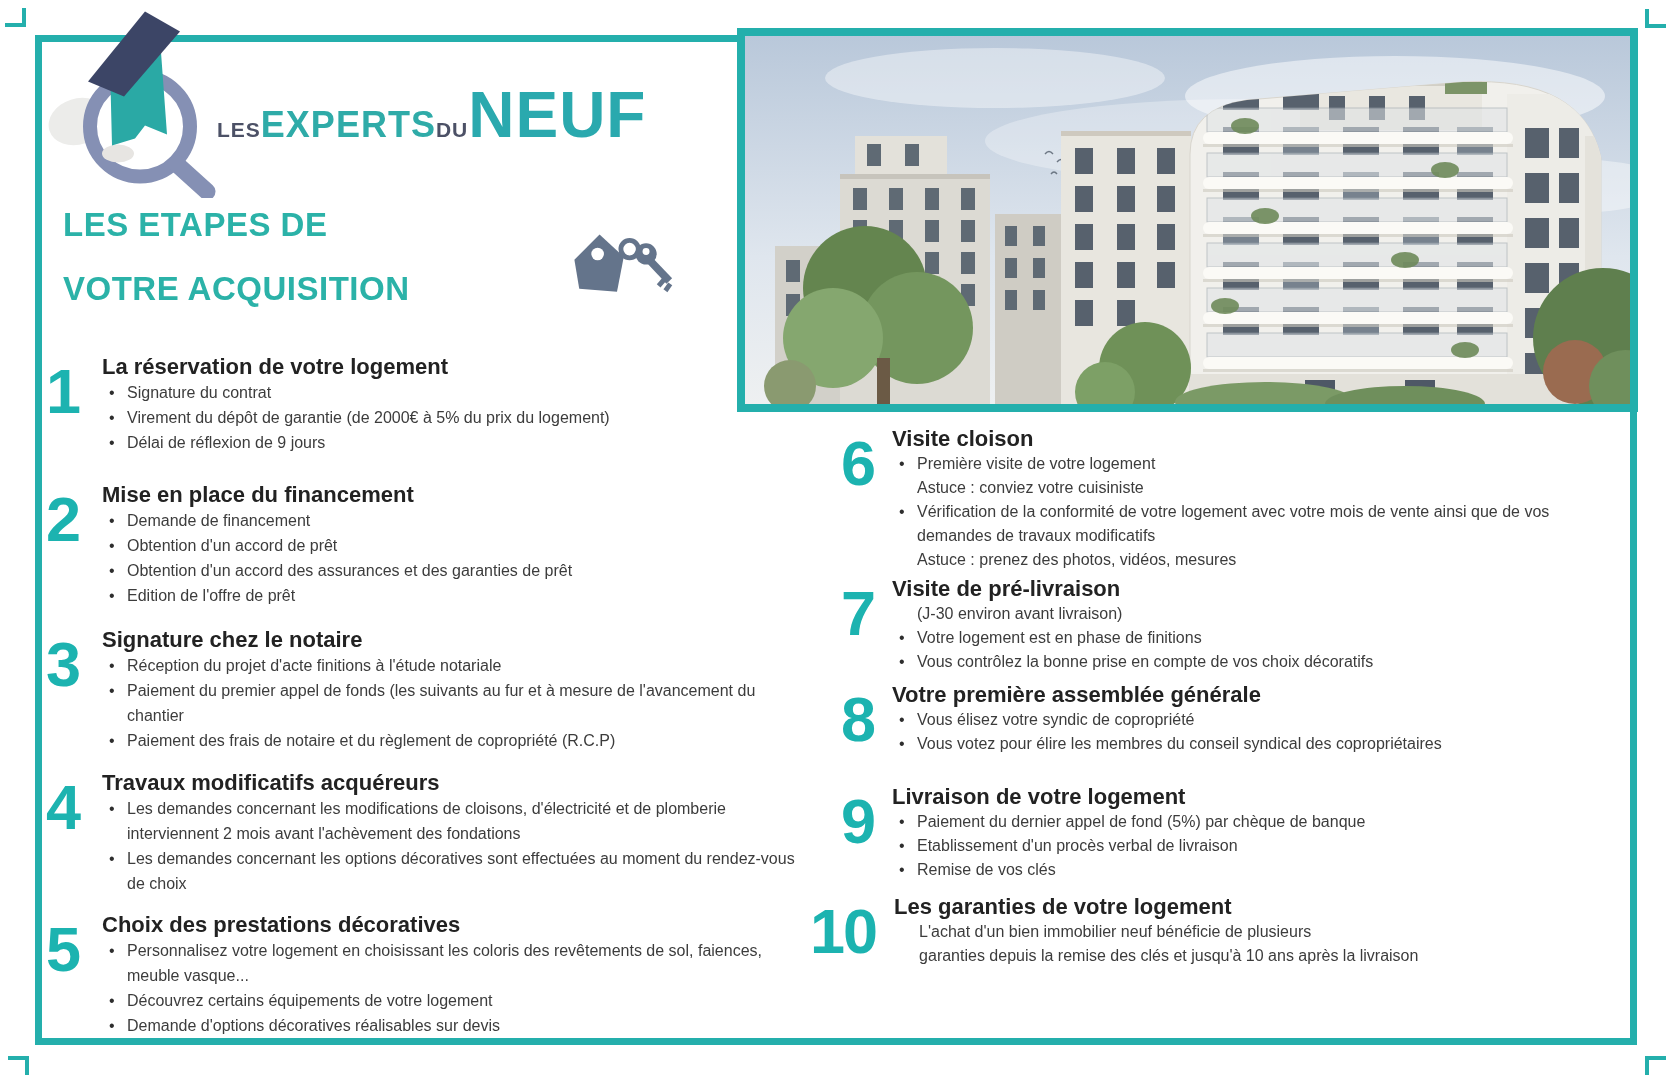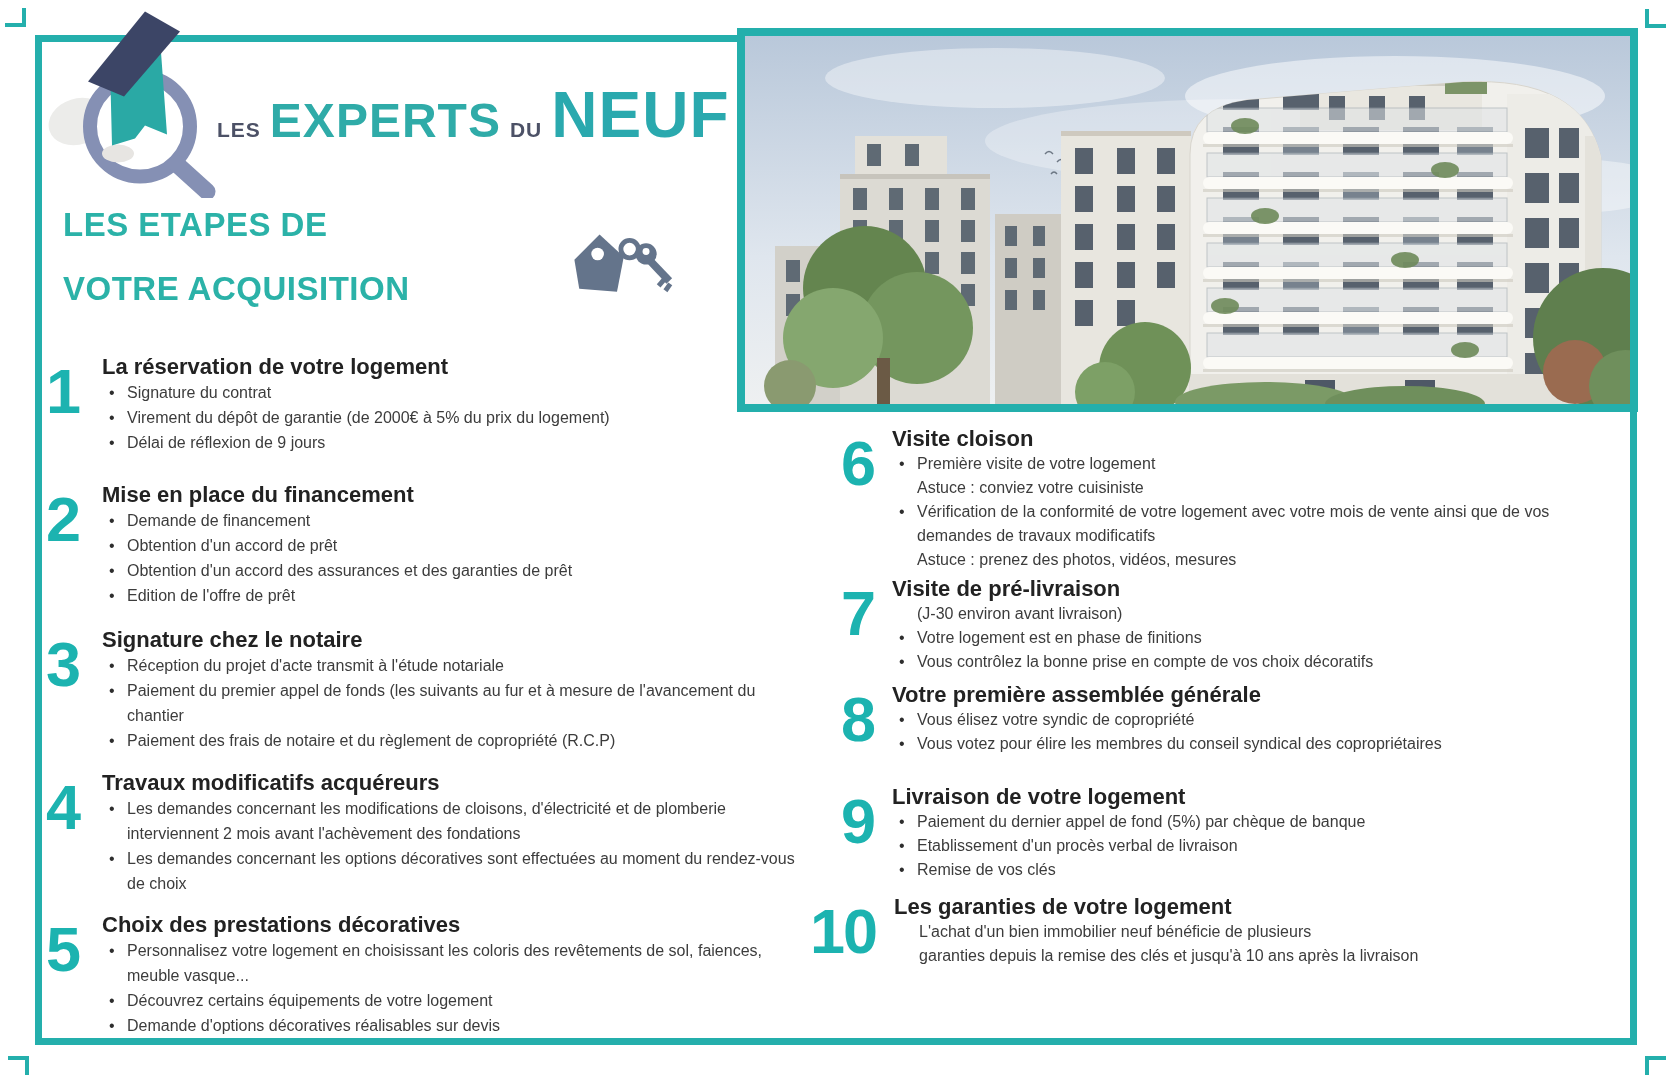--- a/index.html
+++ b/index.html
@@ -20,23 +20,23 @@
     border:7px solid var(--teal);box-sizing:border-box;}
   
   .bracket{position:absolute;width:17px;height:15px;border:0 solid var(--teal);}
   #br-tl{left:5px;top:8px;border-right-width:4px;border-bottom-width:4px;}
   #br-tr{left:1645px;top:9px;border-left-width:4px;border-bottom-width:4px;}
   #br-bl{left:8px;top:1056px;border-top-width:4px;border-right-width:4px;}
   #br-br{left:1645px;top:1056px;border-top-width:4px;border-left-width:4px;}
 
   
   #logo-icon{position:absolute;left:48px;top:0px;width:175px;height:198px;}
-  #logo-text{position:absolute;left:217px;top:78px;display:flex;align-items:baseline;gap:9px;white-space:nowrap;}
+  #logo-text{position:absolute;left:217px;top:78px;display:flex;align-items:baseline;white-space:nowrap;}
   .logo-small{font-size:21px;font-weight:700;color:#4C5166;letter-spacing:1px;}
-  .logo-big-teal{font-size:48px;font-weight:700;color:#2FABA8;letter-spacing:1px;}
+  .logo-big-teal{font-size:36px;font-weight:700;color:#2FABA8;letter-spacing:1px;}
   .logo-big-neuf{font-size:64px;font-weight:700;color:#2AA9AE;letter-spacing:1px;}
 
   
   #page-title{position:absolute;left:63px;top:193px;color:#2BB2A8;font-weight:700;
     font-size:33px;line-height:64px;letter-spacing:.5px;}
   #keys-icon{position:absolute;left:557px;top:221px;width:120px;height:92px;}
 
   
   #photo{position:absolute;left:737px;top:28px;width:901px;height:384px;
     border:8px solid var(--teal);box-sizing:border-box;background:#cfd8e2;}
@@ -349,21 +349,21 @@
             <li class="b">Obtention d'un accord des assurances et des garanties de prêt</li>
             <li class="b">Edition de l'offre de prêt</li>
           </ul>
         </div>
       </div>
       <div class="step">
         <div class="num">3</div>
         <div class="body">
           <div class="step-title">Signature chez le notaire</div>
           <ul class="items">
-            <li class="b">Réception du projet d'acte transmit à l'étude notariale</li>
+            <li class="b">Réception du projet d'acte finitions à l'étude notariale</li>
             <li class="b">Paiement du premier appel de fonds (les suivants au fur et à mesure de l'avancement du chantier</li>
             <li class="b">Paiement des frais de notaire et du règlement de copropriété (R.C.P)</li>
           </ul>
         </div>
       </div>
       <div class="step">
         <div class="num">4</div>
         <div class="body">
           <div class="step-title">Travaux modificatifs acquéreurs</div>
           <ul class="items">

